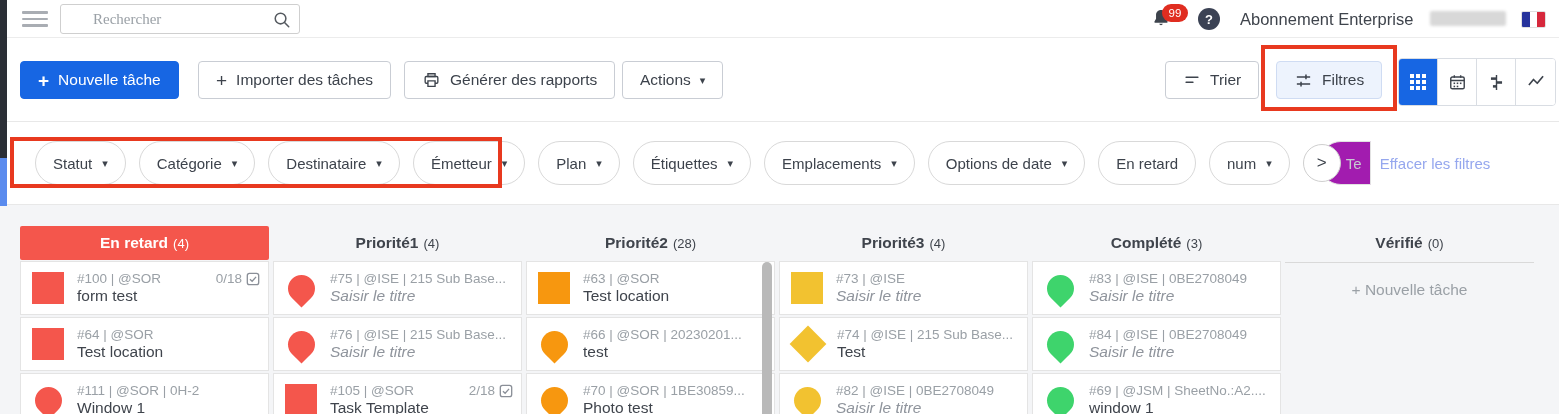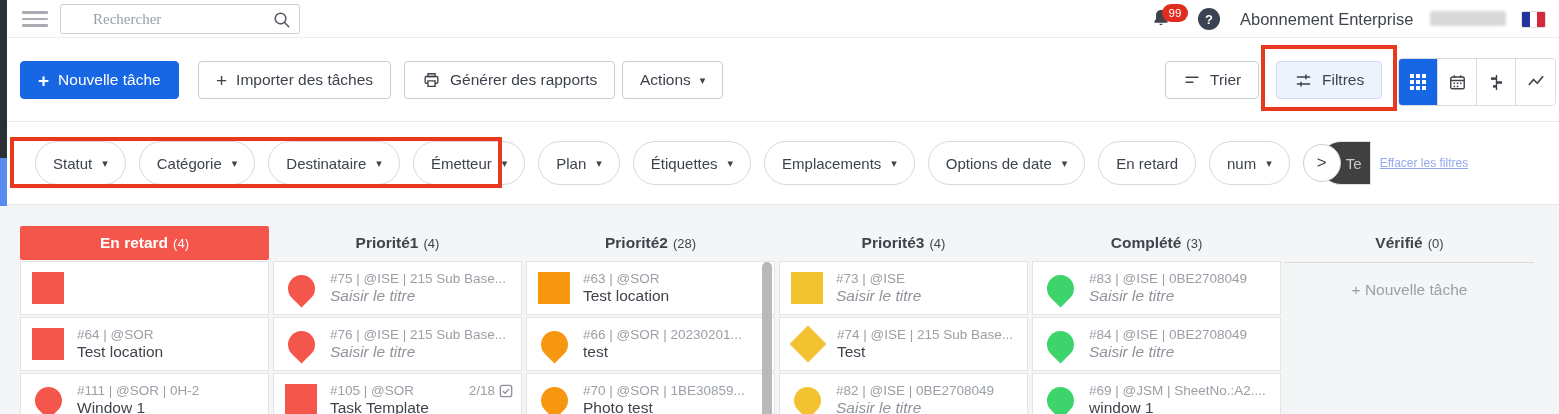--- a/index.html
+++ b/index.html
@@ -42,23 +42,23 @@
   .vt { width:39px; height:46px; display:flex; align-items:center; justify-content:center; border-right:1px solid #d9dde3; cursor:pointer; background:#fff; }
   .vt:last-child { border-right:none; }
   .vt.active { background:#1766e3; }
 
   
   .filter-row { position:absolute; left:0; top:122px; width:1559px; height:83px; background:#fff; border-bottom:1px solid #e8e8e8; }
   .chips { position:absolute; left:0; top:19px; width:1286px; padding:0 8px 0 35px; display:flex; gap:13px; align-items:center; white-space:nowrap; }
   .chip { height:44px; display:inline-flex; align-items:center; gap:10px; padding:0 17px; border:1px solid #d9d9d9; border-radius:22px; background:#fff; font-size:15px; color:#3d434c; cursor:pointer; flex:0 0 auto; }
   .chip .caret { color:#3d434c; }
   .overflow-wrap { position:relative; width:64px; height:44px; flex:0 0 auto; }
-  .overflow-chip { position:absolute; left:16px; top:0; height:44px; width:52px; border:1px solid #e2e2e2; border-radius:22px 0 0 22px; background:#404040; display:flex; align-items:center; padding-left:26px; font-size:15px; color:#c6cad0; overflow:hidden; }
+  .overflow-chip { position:absolute; left:16px; top:0; height:44px; width:52px; border:1px solid #e2e2e2; border-radius:22px 0 0 22px; background:#a21caf; display:flex; align-items:center; padding-left:26px; font-size:15px; color:#c6cad0; overflow:hidden; }
   .scroll-circle { position:absolute; left:0; top:3px; width:38px; height:38px; border-radius:50%; border:1px solid #cfcfcf; background:#fff; display:flex; align-items:center; justify-content:center; font-size:17px; color:#3d434c; cursor:pointer; }
-  .clear-link { margin-left:auto; margin-right:6px; font-size:12px; color:#95a7ee; cursor:pointer; flex:0 0 auto;text-decoration:underline; }
+  .clear-link { margin-left:auto; margin-right:6px; font-size:15px; color:#95a7ee; cursor:pointer; flex:0 0 auto; }
 
   
   .ann { position:absolute; border:4px solid #e8391f; z-index:60; pointer-events:none; }
   .ann-filters { left:1261px; top:45px; width:136px; height:66px; }
   .ann-chips { left:10px; top:137px; width:492px; height:51px; }
 
   
   .board { position:absolute; left:0; top:205px; width:1559px; height:209px; background:#f4f5f7; }
   .cols { display:flex; gap:4px; padding:21px 0 0 20px; }
   .col { width:249px; flex:0 0 auto; position:relative; }
@@ -290,20 +290,33 @@
 <div class="board">
   <div class="cols">
 
     <div class="col">
       <div class="col-header hl" style="background: rgb(244, 86, 76);">
         <span class="col-title">En retard</span>
         <span class="col-count">(4)</span>
       </div>
       <div class="card">
         <span class="card-icon" data-shape="square" style="background: rgb(244, 86, 76);"></span>
+        <div class="card-body">
+          <div class="card-meta-row">
+            <span class="card-meta">#100 | @SOR</span>
+            <span class="check-badge">
+              <span>0/18</span>
+              <svg width="14" height="14" viewBox="0 0 16 16">
+                  <rect x="1.5" y="1.5" width="13" height="13" rx="2.5" fill="none" stroke="#8a8f98" stroke-width="1.5"></rect>
+                  <path d="M4.5 8.2 7 10.6 11.5 5.6" fill="none" stroke="#8a8f98" stroke-width="1.5"></path>
+                </svg>
+            </span>
+          </div>
+          <div class="card-title">form test</div>
+        </div>
       </div>
       <div class="card">
         <span class="card-icon" data-shape="square" style="background: rgb(244, 86, 76);"></span>
         <div class="card-body">
           <div class="card-meta-row">
               <span class="card-meta">#64 | @SOR</span>
             </div>
           <div class="card-title">Test location</div>
         </div>
       </div>

